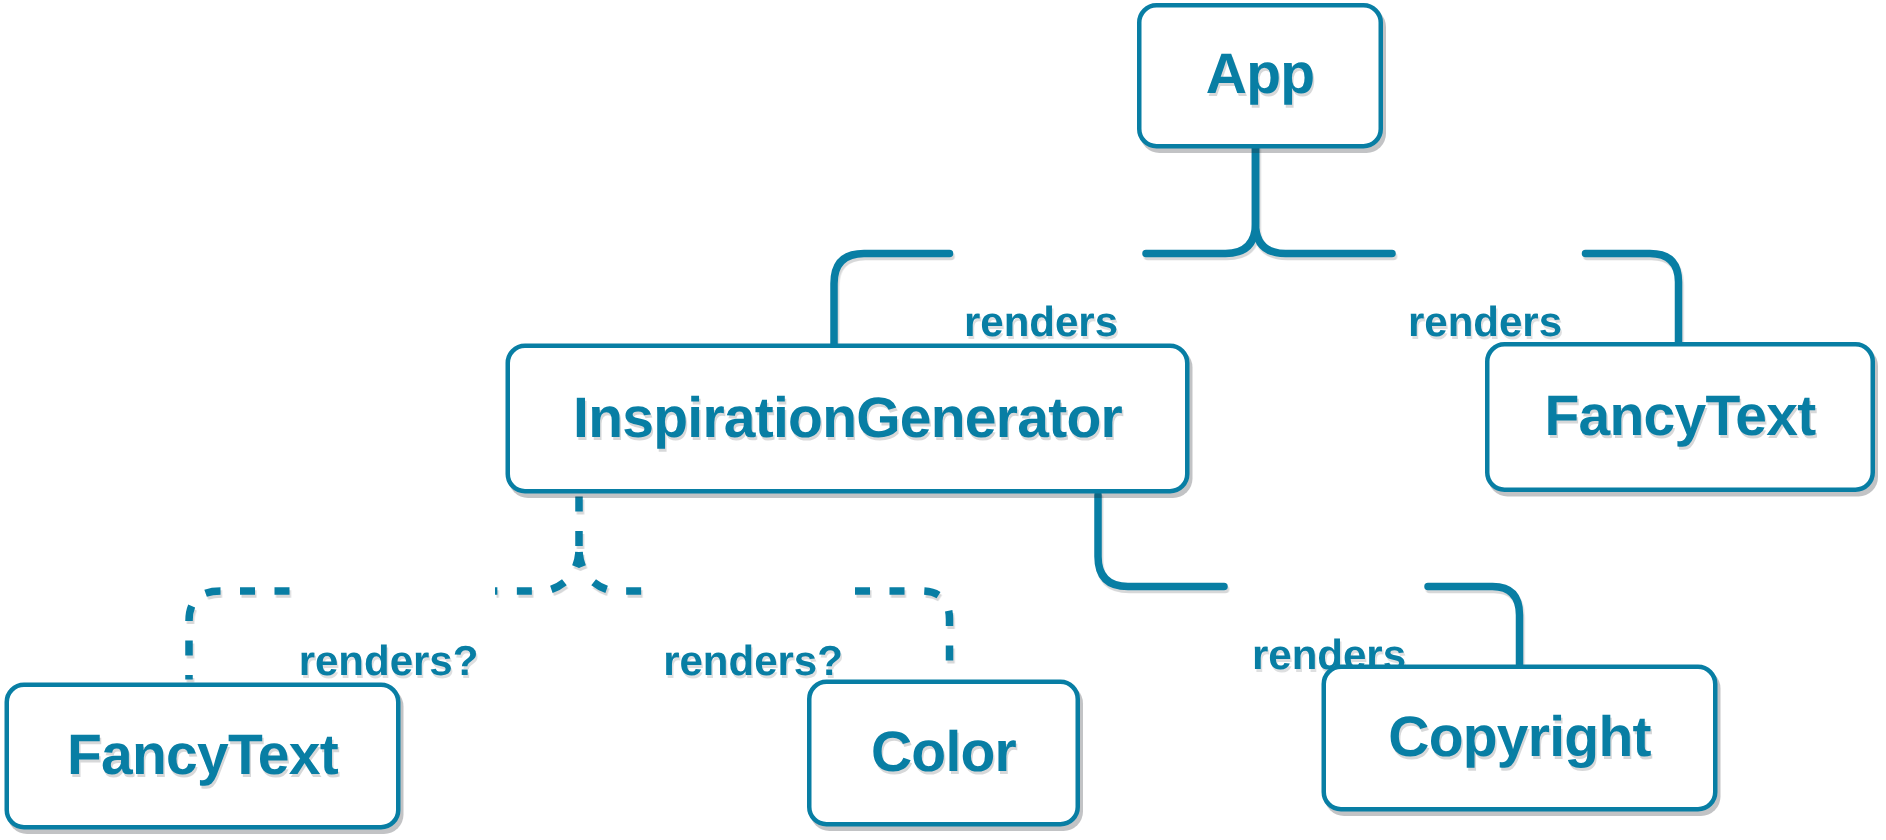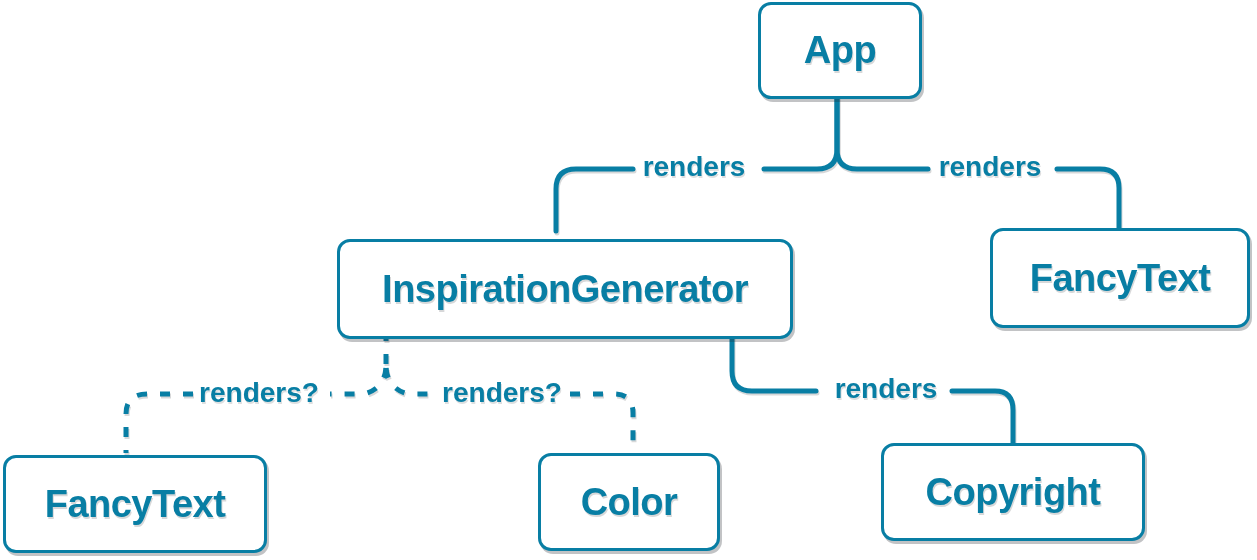--- a/index.html
+++ b/index.html
@@ -35,20 +35,21 @@
     box-sizing:border-box;
   }
   .edge-label {
     position:absolute;
     transform:translate(-50%,-50%);
     color:var(--accent);
     font-size:28px; font-weight:700;
     text-shadow:1px 2px 0 rgba(35,39,47,0.15);
     white-space:nowrap;
     line-height:1;
+    margin-top:48px;
   }
 </style>
 </head>
 <body>
 
 <div class="canvas">
 
   <svg class="wires" viewBox="0 0 1257 560">
     <g class="wire-shadow">
 
@@ -72,21 +73,21 @@
   </svg>
 
   <div class="edge-label" style="left:694px; top:167px;">renders</div>
   <div class="edge-label" style="left:990px; top:167px;">renders</div>
   <div class="edge-label" style="left:259px; top:393px;">renders?</div>
   <div class="edge-label" style="left:502px; top:393px;">renders?</div>
   <div class="edge-label" style="left:886px; top:389px;">renders</div>
 
   <div class="node" style="left:758px; top:2px;   width:164px; height:97px;">App</div>
 
-  <div class="node" style="left:337px; top:229px; width:456px; height:100px;margin-top:10px;">InspirationGenerator</div>
+  <div class="node" style="left:337px; top:229px; width:456px; height:100px;">InspirationGenerator</div>
 
   <div class="node" style="left:990px; top:228px; width:260px; height:100px;">FancyText</div>
 
   <div class="node" style="left:3px;   top:455px; width:264px; height:98px;">FancyText</div>
 
   <div class="node" style="left:538px; top:453px; width:182px; height:98px;">Color</div>
 
   <div class="node" style="left:881px; top:443px; width:264px; height:98px;">Copyright</div>
 
 </div>

